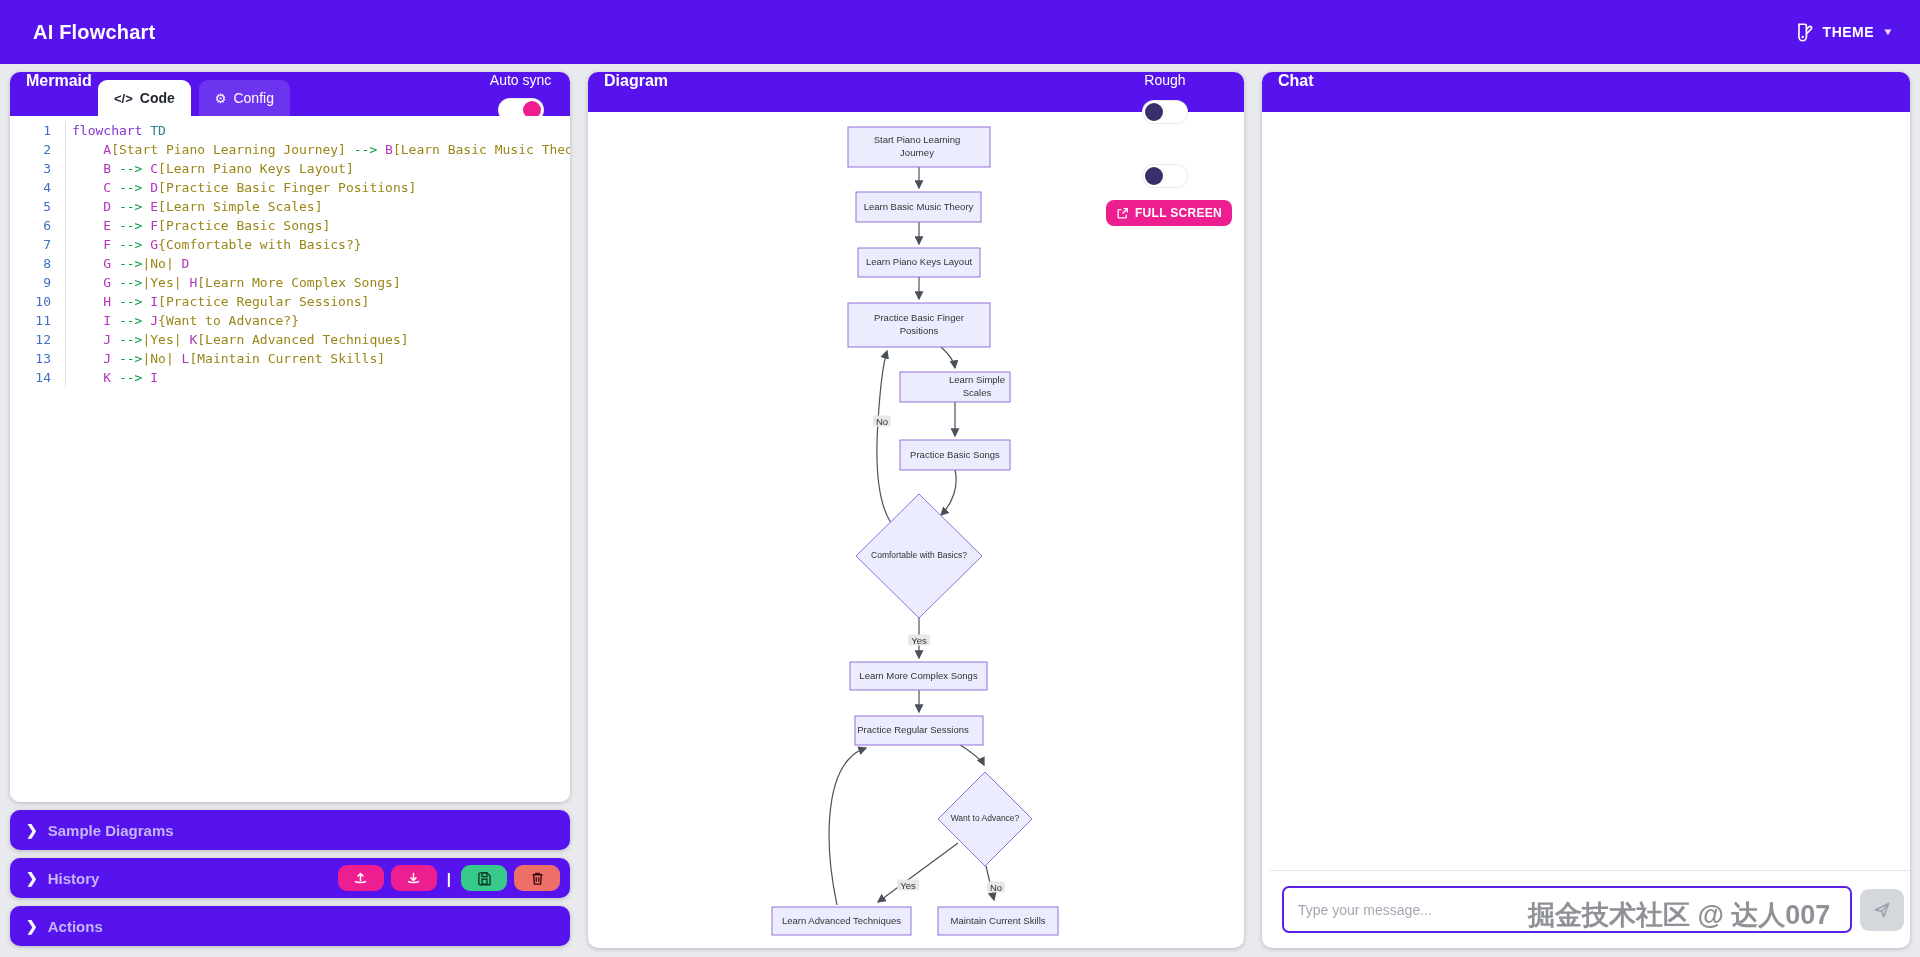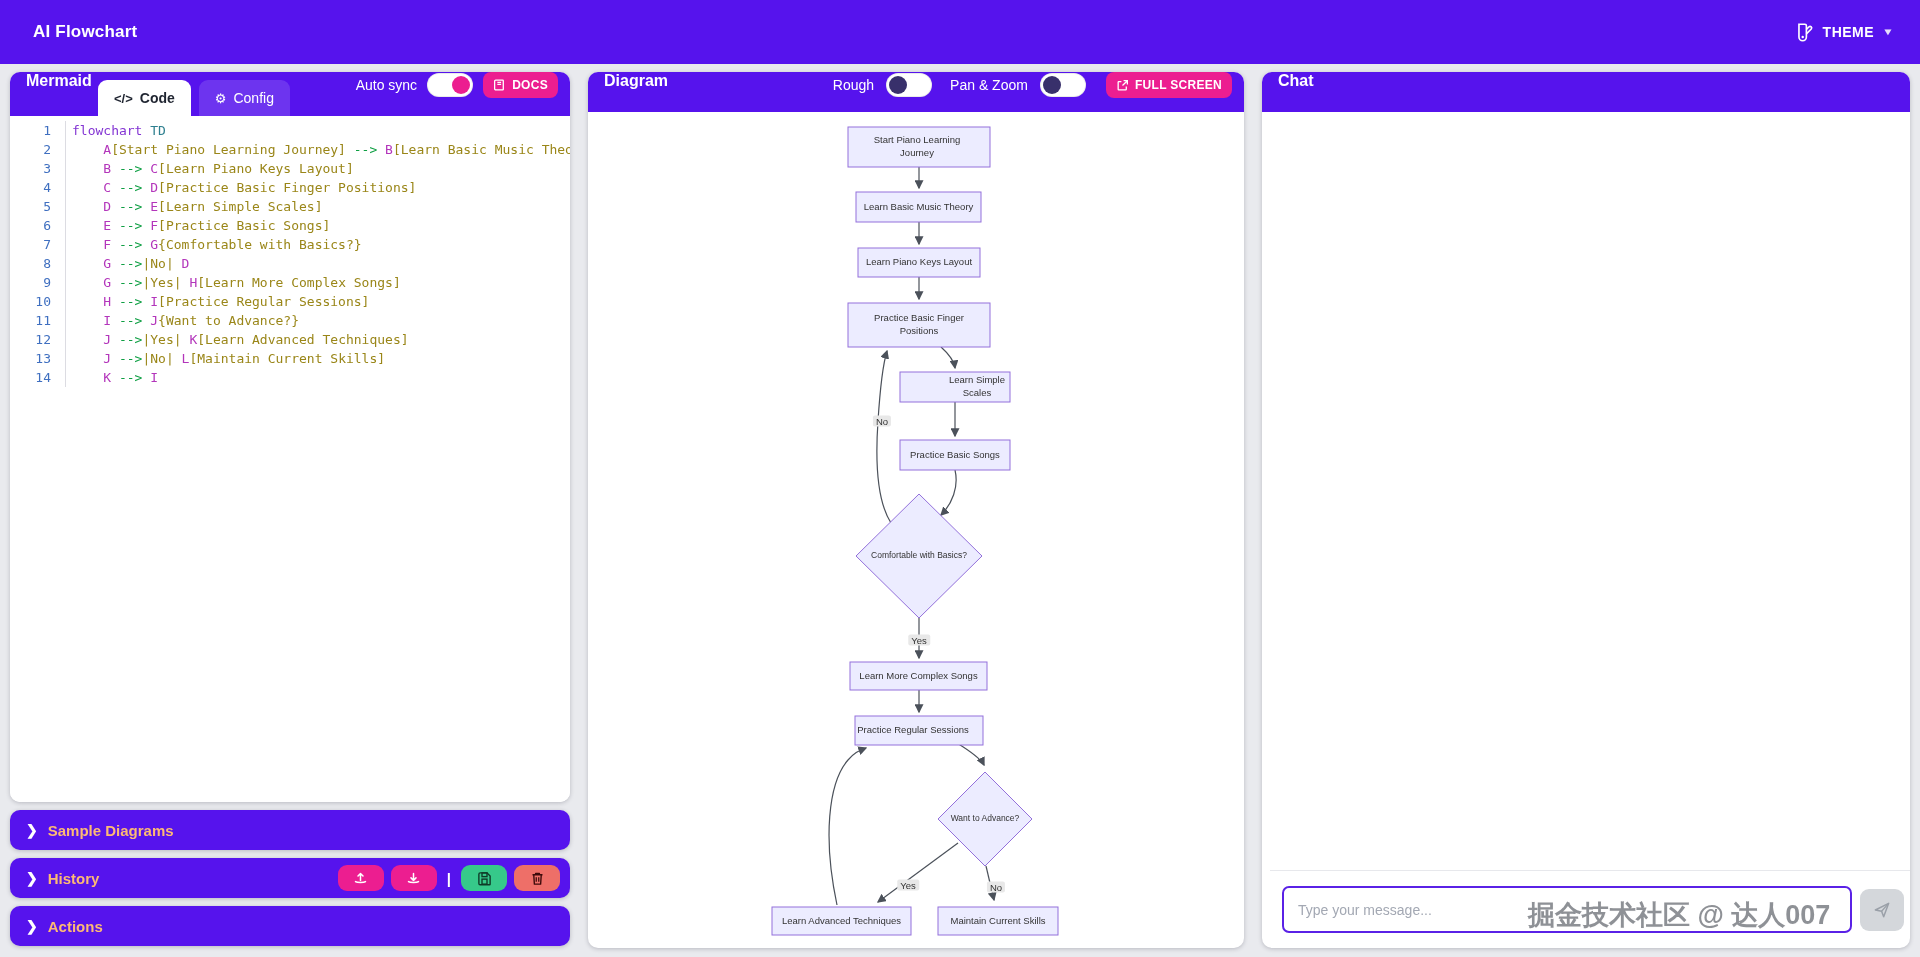--- a/index.html
+++ b/index.html
@@ -3,21 +3,21 @@
 <meta charset="utf-8">
 <style>
   * { margin:0; padding:0; box-sizing:border-box; }
   html,body { width:1920px; height:957px; overflow:hidden; background:#e9eaee;
     font-family:"Liberation Sans", sans-serif; }
   .page { position:absolute; inset:0; }
 
   
   .app-header { position:absolute; left:0; top:0; width:1920px; height:64px;
     background:#5613ed; display:flex; align-items:center; padding:0 26px 0 33px; }
-  .app-title { color:#fff; font-size:17px; font-weight:bold; letter-spacing:.2px; }
+  .app-title { color:#fff; font-size:20px; font-weight:bold; letter-spacing:.2px; }
   .theme-group { margin-left:auto; display:flex; align-items:center; gap:8px; color:#fff; cursor:pointer; }
   .theme-label { font-size:14px; font-weight:bold; letter-spacing:.5px; }
   .chev-down { font-size:12px; color:#e6defc; transform:scaleY(.8); }
 
   
   .card { position:absolute; background:#fff; border-radius:10px; overflow:hidden;
     box-shadow:0 1px 4px rgba(40,40,60,.25); }
   .card-header { position:relative; height:40px; background:#5613ed; display:flex;
     align-items:flex-start; padding:0 12px 0 16px; }
   .card-title { color:#fff; font-size:16px; font-weight:bold; }
@@ -40,41 +40,41 @@
     box-shadow:inset 0 0 0 1px rgba(0,0,0,.08); cursor:pointer; flex:none; }
   .switch .knob { position:absolute; top:3px; width:18px; height:18px; border-radius:50%; }
   .switch.on .knob  { right:3px; background:#ec1e90; }
   .switch.off .knob { left:3px;  background:#38306b; }
   .hdr-label { color:#fff; font-size:14px; }
 
   .pill-btn { display:flex; align-items:center; gap:6px; background:#ec1e90; color:#fff;
     border:none; border-radius:8px; font-weight:bold; font-size:12px; padding:6px 10px;
     cursor:pointer; letter-spacing:.3px; }
 
-  .hdr-right { margin-left:auto; display:flex; align-items:center; gap:10px; }
+  .hdr-right { margin-left:auto; display:flex; align-items:center; gap:10px;flex-direction:column; }
 
   
   .editor { position:absolute; left:0; top:44px; right:0; bottom:0; background:#fff;
     font-family:"DejaVu Sans Mono", monospace; font-size:13px; line-height:19px;
     padding-top:5px; overflow:hidden; cursor:text; }
   .code-line { display:flex; height:19px; white-space:pre; }
   .code-line .ln { width:56px; flex:none; text-align:right; padding-right:14px;
     color:#3f6fc0; border-right:1px solid #dcdce2; }
   .code-line .lc { padding-left:6px; }
   .tok-kw { color:#8334d3; } .tok-type { color:#2e7f8f; } .tok-id { color:#b335bb; }
   .tok-ar { color:#0e9f43; } .tok-br { color:#9a8618; } .tok-lb { color:#9a8618; }
   .tok-pl { color:#333; }
 
   
   .section-bar { position:absolute; left:10px; width:560px; height:40px; background:#5613ed;
     border-radius:10px; display:flex; align-items:center; padding:0 10px 0 16px;
     box-shadow:0 1px 4px rgba(40,40,60,.25); cursor:pointer; }
   #bar-sample { top:810px; } #bar-history { top:858px; } #bar-actions { top:906px; }
   .section-chev { color:#fff; font-size:14px; font-weight:bold; margin-right:10px; }
-  .section-title { color:#fdba74; font-size:15px; font-weight:bold; }
+  .section-title { color:#c4b5fd; font-size:15px; font-weight:bold; }
   .bar-actions-group { margin-left:auto; display:flex; align-items:center; gap:7px; }
   .sq-btn { width:46px; height:26px; border:none; border-radius:9px; display:flex;
     align-items:center; justify-content:center; cursor:pointer; }
   .sq-btn.pink  { background:#ec1e90; color:#fff; }
   .sq-btn.green { background:#36c98a; color:#123b2a; }
   .sq-btn.red   { background:#ee6f68; color:#4a0d0d; }
   .v-sep { color:#fff; font-weight:bold; margin:0 3px; font-size:15px; }
 
   
   .flow-layer { position:absolute; left:2px; top:43px; width:654px; height:833px; }

